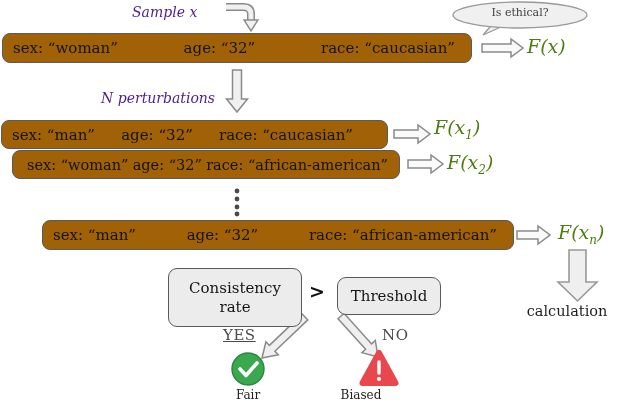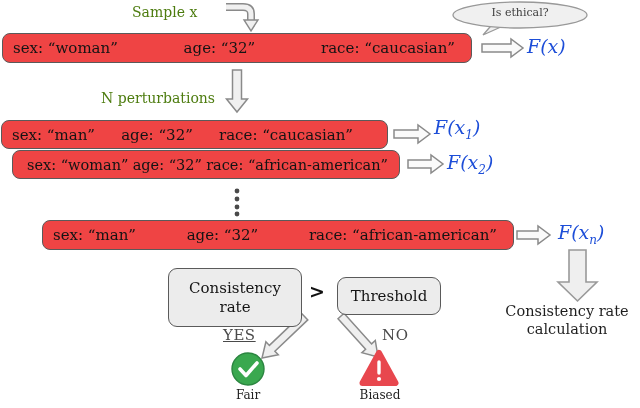--- a/index.html
+++ b/index.html
@@ -4,38 +4,38 @@
 <style>
   html,body{margin:0;padding:0;background:#ffffff;}
   #canvas{
     position:relative;width:640px;height:408px;background:#ffffff;overflow:hidden;
     font-family:"DejaVu Serif", serif;color:#1a1a1a;
   }
   #shapes{position:absolute;left:0;top:0;width:640px;height:408px;}
   
   .attr-box{
     position:absolute;box-sizing:border-box;
-    background:#ef4444;border:1.6px solid #5a5a5a;border-radius:8px;
+    background:#a16207;border:1.6px solid #5a5a5a;border-radius:8px;
     display:flex;align-items:center;justify-content:space-between;
     font-size:15px;color:#141414;white-space:nowrap;
   }
   .row1{left:2px;top:33px;width:470px;height:30px;padding:0 16px 0 10px;}
   .row2{left:1px;top:120px;width:387px;height:29px;padding:0 34px 0 10px;}
   .row3{left:12px;top:150px;width:388px;height:29px;padding:0 11px 0 14px;font-size:14.5px;}
   .row4{left:42px;top:220px;width:472px;height:30px;padding:0 16px 0 10px;}
   .label-box{
     position:absolute;box-sizing:border-box;background:#ececec;border:1.5px solid #5a5a5a;
     border-radius:9px;display:flex;flex-direction:column;align-items:center;justify-content:center;
     font-size:15px;color:#141414;text-align:center;
   }
   .consistency-box{left:168px;top:268px;width:134px;height:59px;line-height:19px;}
   .threshold-box{left:337px;top:277px;width:104px;height:38px;}
-  .gray-label{position:absolute;color:#4d7c0f;font-size:14px;}
+  .gray-label{position:absolute;color:#4c1d95;font-size:14px;font-style:italic;}
   .fx{
-    position:absolute;font-style:italic;font-size:19px;color:#1d4ed8;white-space:nowrap;
+    position:absolute;font-style:italic;font-size:19px;color:#4d7c0f;white-space:nowrap;
   }
   .fx sub{font-size:12px;font-style:italic;}
   .gt-sign{position:absolute;left:309px;top:280px;font-size:19px;font-weight:bold;color:#111;}
   .verdict{position:absolute;font-size:12px;color:#222;text-align:center;width:70px;}
   .yesno{position:absolute;font-size:15px;color:#4a4a4a;letter-spacing:0.5px;}
   .cr-calc{
     position:absolute;left:494px;top:302px;width:146px;text-align:center;
     font-size:14.5px;line-height:18px;color:#1f1f1f;
   }
   .bubble-text{position:absolute;left:458px;top:6px;width:124px;text-align:center;
@@ -138,20 +138,19 @@
   </div>
   <div class="gt-sign">&gt;</div>
   <div class="label-box threshold-box">
     <span>Threshold</span>
   </div>
 
   <div class="yesno" style="left:223px;top:326px;text-decoration:underline;">YES</div>
   <div class="yesno" style="left:382px;top:326px;">NO</div>
 
   <div class="verdict" style="left:213px;top:388px;">Fair</div>
-  <div class="verdict" style="left:345px;top:388px;">Biased</div>
+  <div class="verdict" style="left:326px;top:388px;">Biased</div>
 
   <div class="cr-calc">
-    <div>Consistency rate</div>
     <div>calculation</div>
   </div>
 
 </div>
 
 </body></html>

